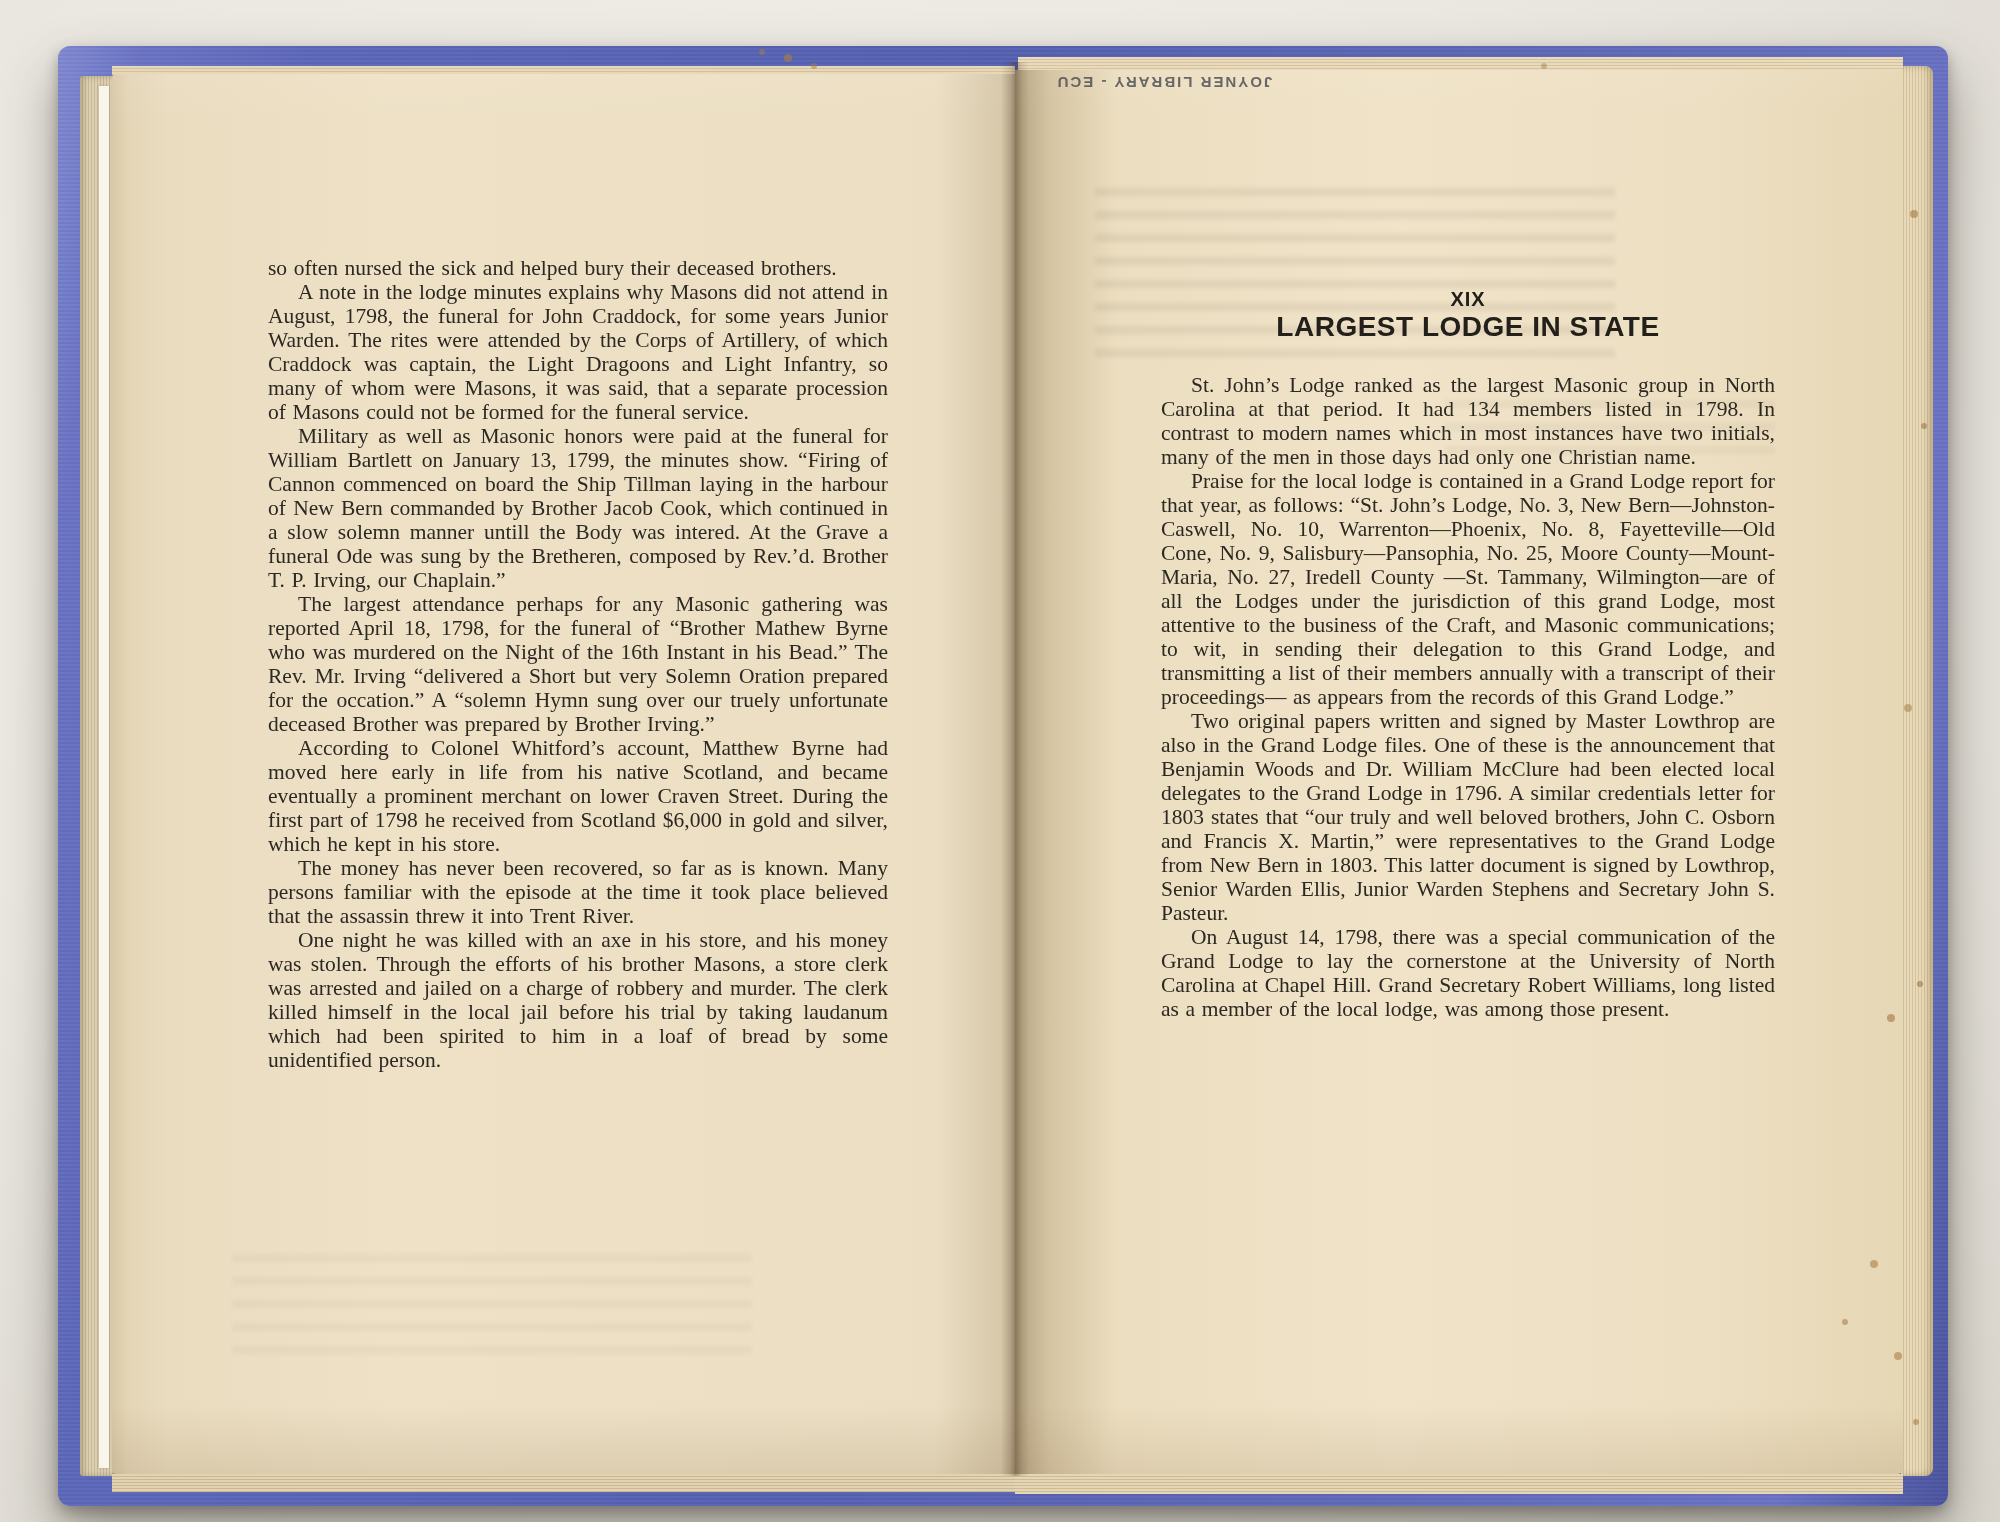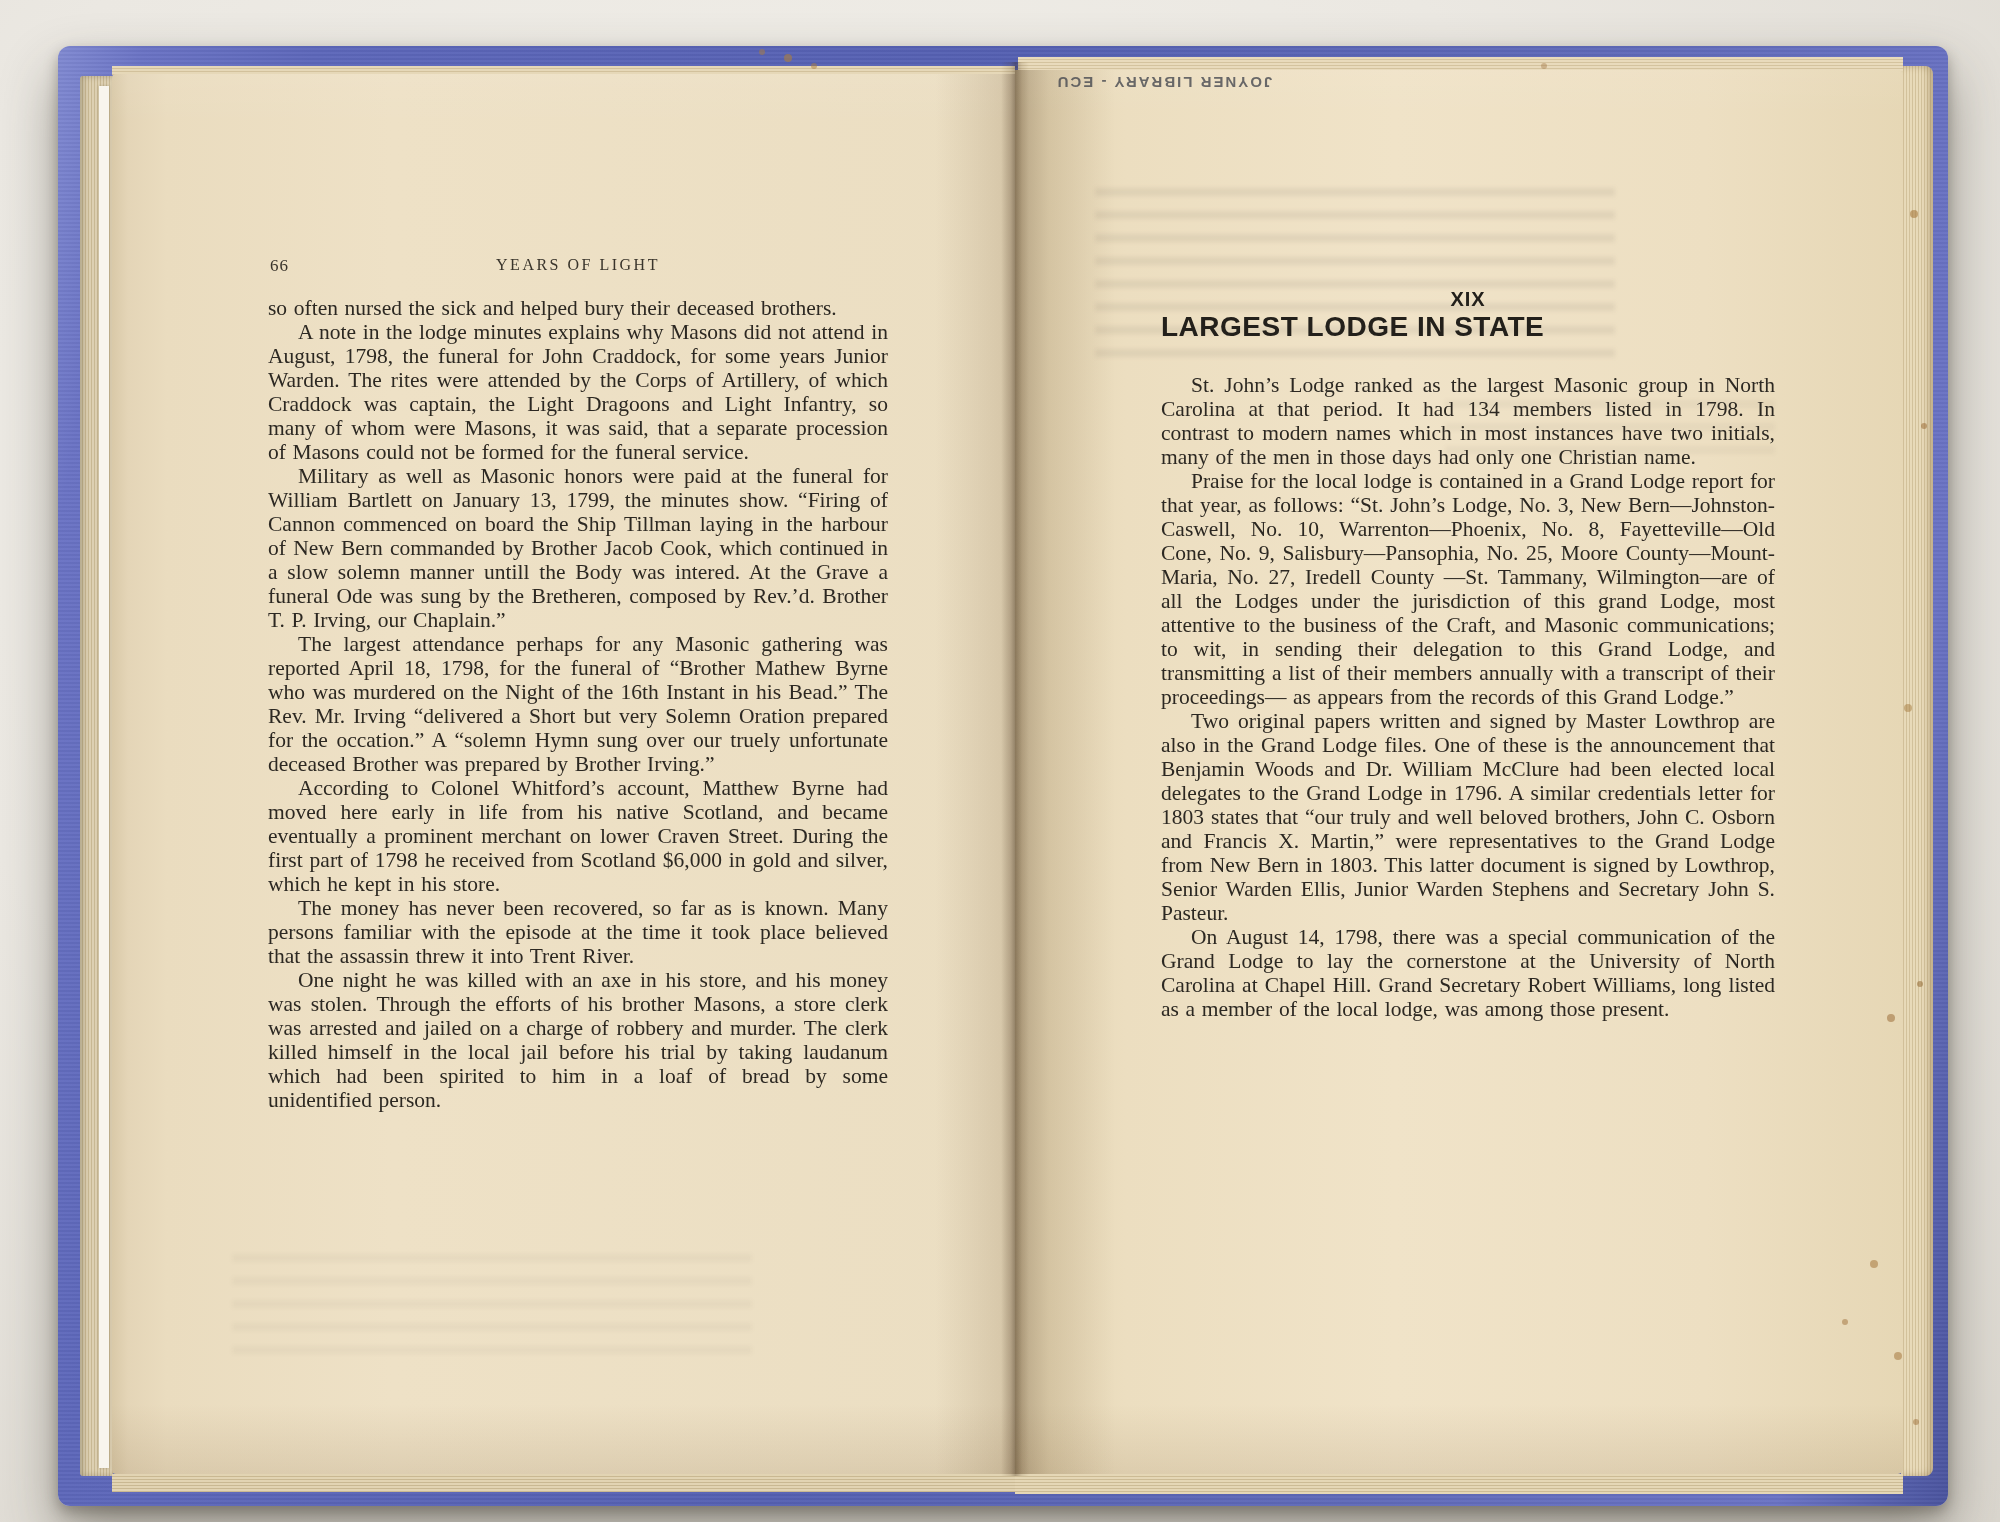--- a/index.html
+++ b/index.html
@@ -100,21 +100,21 @@
     text-indent:30px; word-spacing:0.06em; color:#2c2822;
   }
   .body-text p.cont { text-indent:0; }
   
   .rp-content { position:absolute; left:146px; top:218px; width:614px; color:#2c2822; }
   .chapter-number {
     text-align:center; font-family:"Liberation Sans", sans-serif;
     font-weight:bold; font-size:20px; letter-spacing:1px; color:#23201b;
   }
   .chapter-title {
-    font-family:"Liberation Sans", sans-serif;
+    text-align:center; font-family:"Liberation Sans", sans-serif;
     font-weight:bold; font-size:28px; letter-spacing:0.5px; color:#23201b;
     margin-bottom:30px;
   }
   .stamp {
     position:absolute; left:34px; top:4px; width:230px;
     transform:rotate(180deg);
     font-family:"Liberation Sans", sans-serif;
     font-size:15px; font-weight:bold; letter-spacing:2px;
     color:#43464e; opacity:0.78; text-align:center;
     white-space:nowrap;
@@ -159,24 +159,20 @@
   <div class="white-sliver"></div>
   <div class="right-fore-edge"></div>
   <div class="top-edge-right"></div>
   <div class="top-edge-left"></div>
   <div class="bottom-edge-left"></div>
   <div class="bottom-edge-right"></div>
 
   <div class="page left-page">
     <div class="show-through st-left-bottom"></div>
     <div class="lp-content">
-      <div class="page-head">
-        <span class="page-number">66</span>
-        <span class="running-header">YEARS OF LIGHT</span>
-      </div>
       <div class="body-text">
         <p class="cont">so often nursed the sick and helped bury their deceased brothers.</p>
         <p>A note in the lodge minutes explains why Masons did not attend in August, 1798, the funeral for John Craddock, for some years Junior Warden.  The rites were attended by the Corps of Artillery, of which Craddock was captain, the Light Dragoons and Light Infantry, so many of whom were Masons, it was said, that a separate procession of Masons could not be formed for the funeral service.</p>
         <p>Military as well as Masonic honors were paid at the funeral for William Bartlett on January 13, 1799, the minutes show.  “Firing of Cannon commenced on board the Ship Tillman laying in the harbour of New Bern commanded by Brother Jacob Cook, which continued in a slow solemn manner untill the Body was intered.  At the Grave a funeral Ode was sung by the Bretheren, composed by Rev.’d. Brother T. P. Irving, our Chaplain.”</p>
         <p>The largest attendance perhaps for any Masonic gathering was reported April 18, 1798, for the funeral of “Brother Mathew Byrne who was murdered on the Night of the 16th Instant in his Bead.”  The Rev. Mr. Irving “delivered a Short but very Solemn Oration prepared for the occation.” A “solemn Hymn sung over our truely unfortunate deceased Brother was prepared by Brother Irving.”</p>
         <p>According to Colonel Whitford’s account, Matthew Byrne had moved here early in life from his native Scotland, and became eventually a prominent merchant on lower Craven Street.  During the first part of 1798 he received from Scotland $6,000 in gold and silver, which he kept in his store.</p>
         <p>The money has never been recovered, so far as is known. Many persons familiar with the episode at the time it took place believed that the assassin threw it into Trent River.</p>
         <p>One night he was killed with an axe in his store, and his money was stolen.  Through the efforts of his brother Masons, a store clerk was arrested and jailed on a charge of robbery and murder.  The clerk killed himself in the local jail before his trial by taking laudanum which had been spirited to him in a loaf of bread by some unidentified person.</p>
       </div>
     </div>

